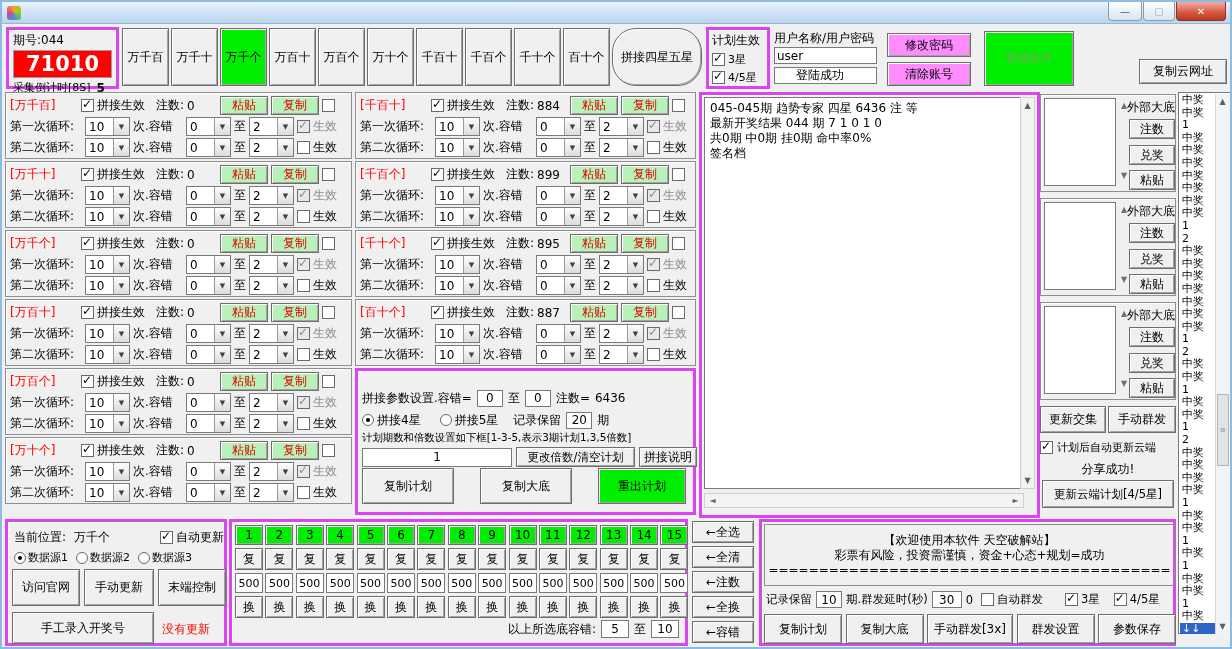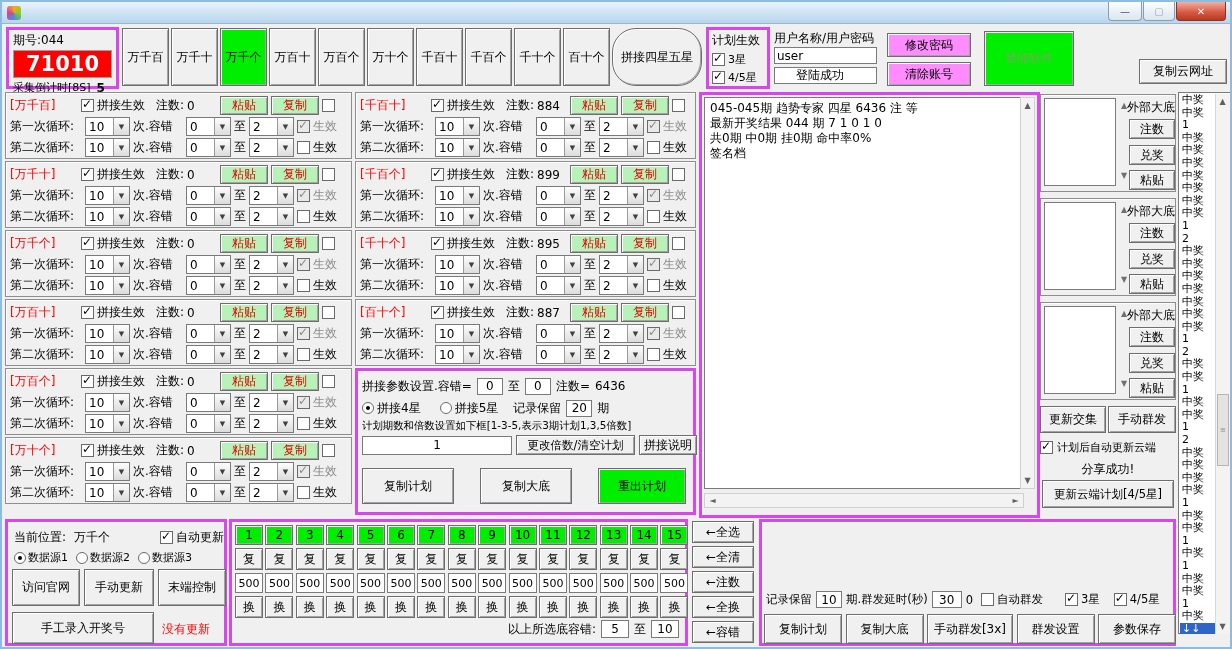--- a/index.html
+++ b/index.html
@@ -66,21 +66,21 @@
   #midcol{position:absolute;left:353px;top:90px;width:341px;}
   .pblock{border:1px solid #8e8e8e;box-shadow:inset 1px 1px 0 #fdfdfd;height:67px;margin-bottom:2px;box-sizing:border-box;padding:2px 2px;}
   .prow{display:flex;align-items:center;height:21px;padding:0 2px;gap:3px;}
   .plabel{width:68px;color:#f00;flex:none;}
   .cl{margin-left:8px;}
   .cv{width:30px;flex:none;}
   .bsm{width:48px;height:19px;flex:none;}
   .w72{width:72px;flex:none;}
   .w50{width:50px;flex:none;}
   
-  #splicePanel{left:353px;top:366px;width:341px;height:147px;padding:4px 4px;}
+  #splicePanel{left:353px;top:366px;width:341px;height:147px;padding:16px 4px;}
   .srow{display:flex;align-items:center;gap:5px;height:22px;}
   .srow .inp.small{width:26px;height:17px;}
   .hint{font-size:10.4px;white-space:nowrap;overflow:hidden;height:15px;}
   #multirow{display:flex;align-items:center;gap:4px;height:22px;}
   #multiinp{width:150px;height:19px;}
   #updclr{width:119px;height:20px;font-size:11.5px;flex:none;}
   #helpbtn{width:58px;height:20px;flex:none;}
   .bigrow{position:absolute;left:4px;right:4px;bottom:8px;display:flex;}
   .bigbtn{width:92px;height:36px;}
   
@@ -995,20 +995,25 @@
 
   <div id="sidebtns">
       <button class="btn sidebtn">←全选</button>
       <button class="btn sidebtn">←全清</button>
       <button class="btn sidebtn">←注数</button>
       <button class="btn sidebtn">←全换</button>
       <button class="btn sidebtn">←容错</button>
     </div>
 
   <div class="grp" id="brpanel">
+    <div id="brinfo">
+        <div class="iline">【欢迎使用本软件 天空破解站】</div>
+        <div class="iline">彩票有风险，投资需谨慎，资金+心态+规划=成功</div>
+        <div class="iline">========================================</div>
+      </div>
     <div id="brsettings">
       <span class="lbl">记录保留</span>
       <input class="inp ctr" style="width: 26px;" value="10">
       <span class="lbl">期.群发延时(秒)</span>
       <input class="inp ctr" style="width: 30px;" value="30">
       <span class="lbl">0</span>
       <label style="display:flex;align-items:center;gap:3px;margin-left:4px">
           <span class="cb"></span>
           <span>自动群发</span>
         </label>

